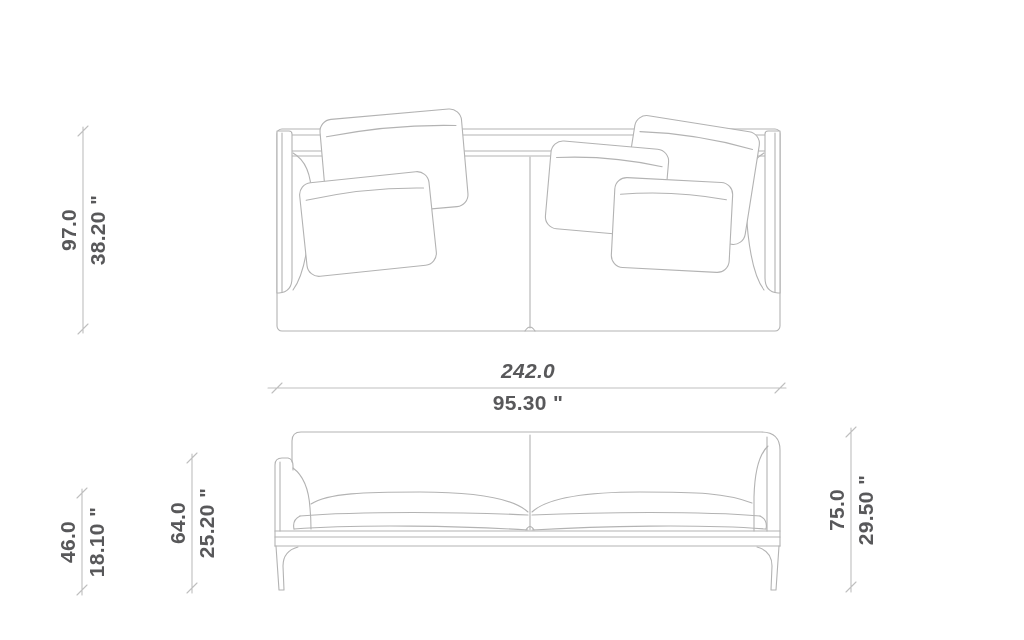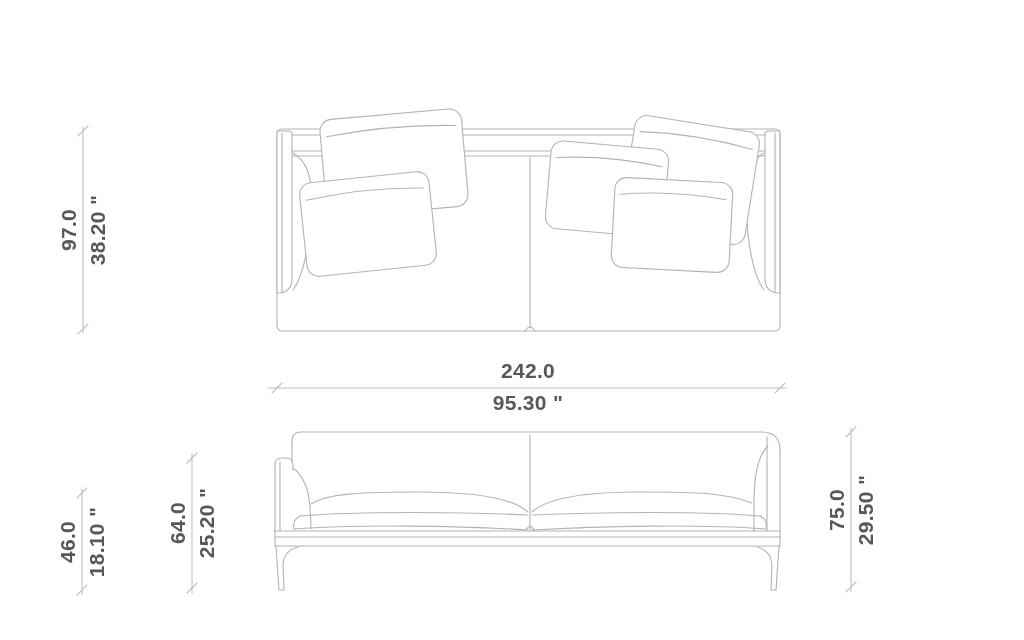--- a/index.html
+++ b/index.html
@@ -101,21 +101,21 @@
 
       <path class="dimline" d="M192,454 L192,593 M187,463 L197,453 M187,593 L197,583"></path>
 
       <path class="dimline" d="M851,428 L851,592 M846,437 L856,427 M846,592 L856,582"></path>
     </g>
   </svg>
 
   <div class="dim-label vert" style="left:69px;top:230px;">97.0</div>
   <div class="dim-label vert" style="left:98px;top:230px;">38.20 "</div>
 
-  <div class="dim-label" style="left:528px;top:371px;">242.0</div>
+  <div class="dim-label" style="left:528px;top:371px;font-style:italic;">242.0</div>
   <div class="dim-label" style="left:528px;top:403px;">95.30 "</div>
 
   <div class="dim-label vert" style="left:68px;top:542px;">46.0</div>
   <div class="dim-label vert" style="left:97px;top:542px;">18.10 "</div>
 
   <div class="dim-label vert" style="left:178px;top:523px;">64.0</div>
   <div class="dim-label vert" style="left:207px;top:523px;">25.20 "</div>
 
   <div class="dim-label vert" style="left:837px;top:510px;">75.0</div>
   <div class="dim-label vert" style="left:866px;top:510px;">29.50 "</div>

